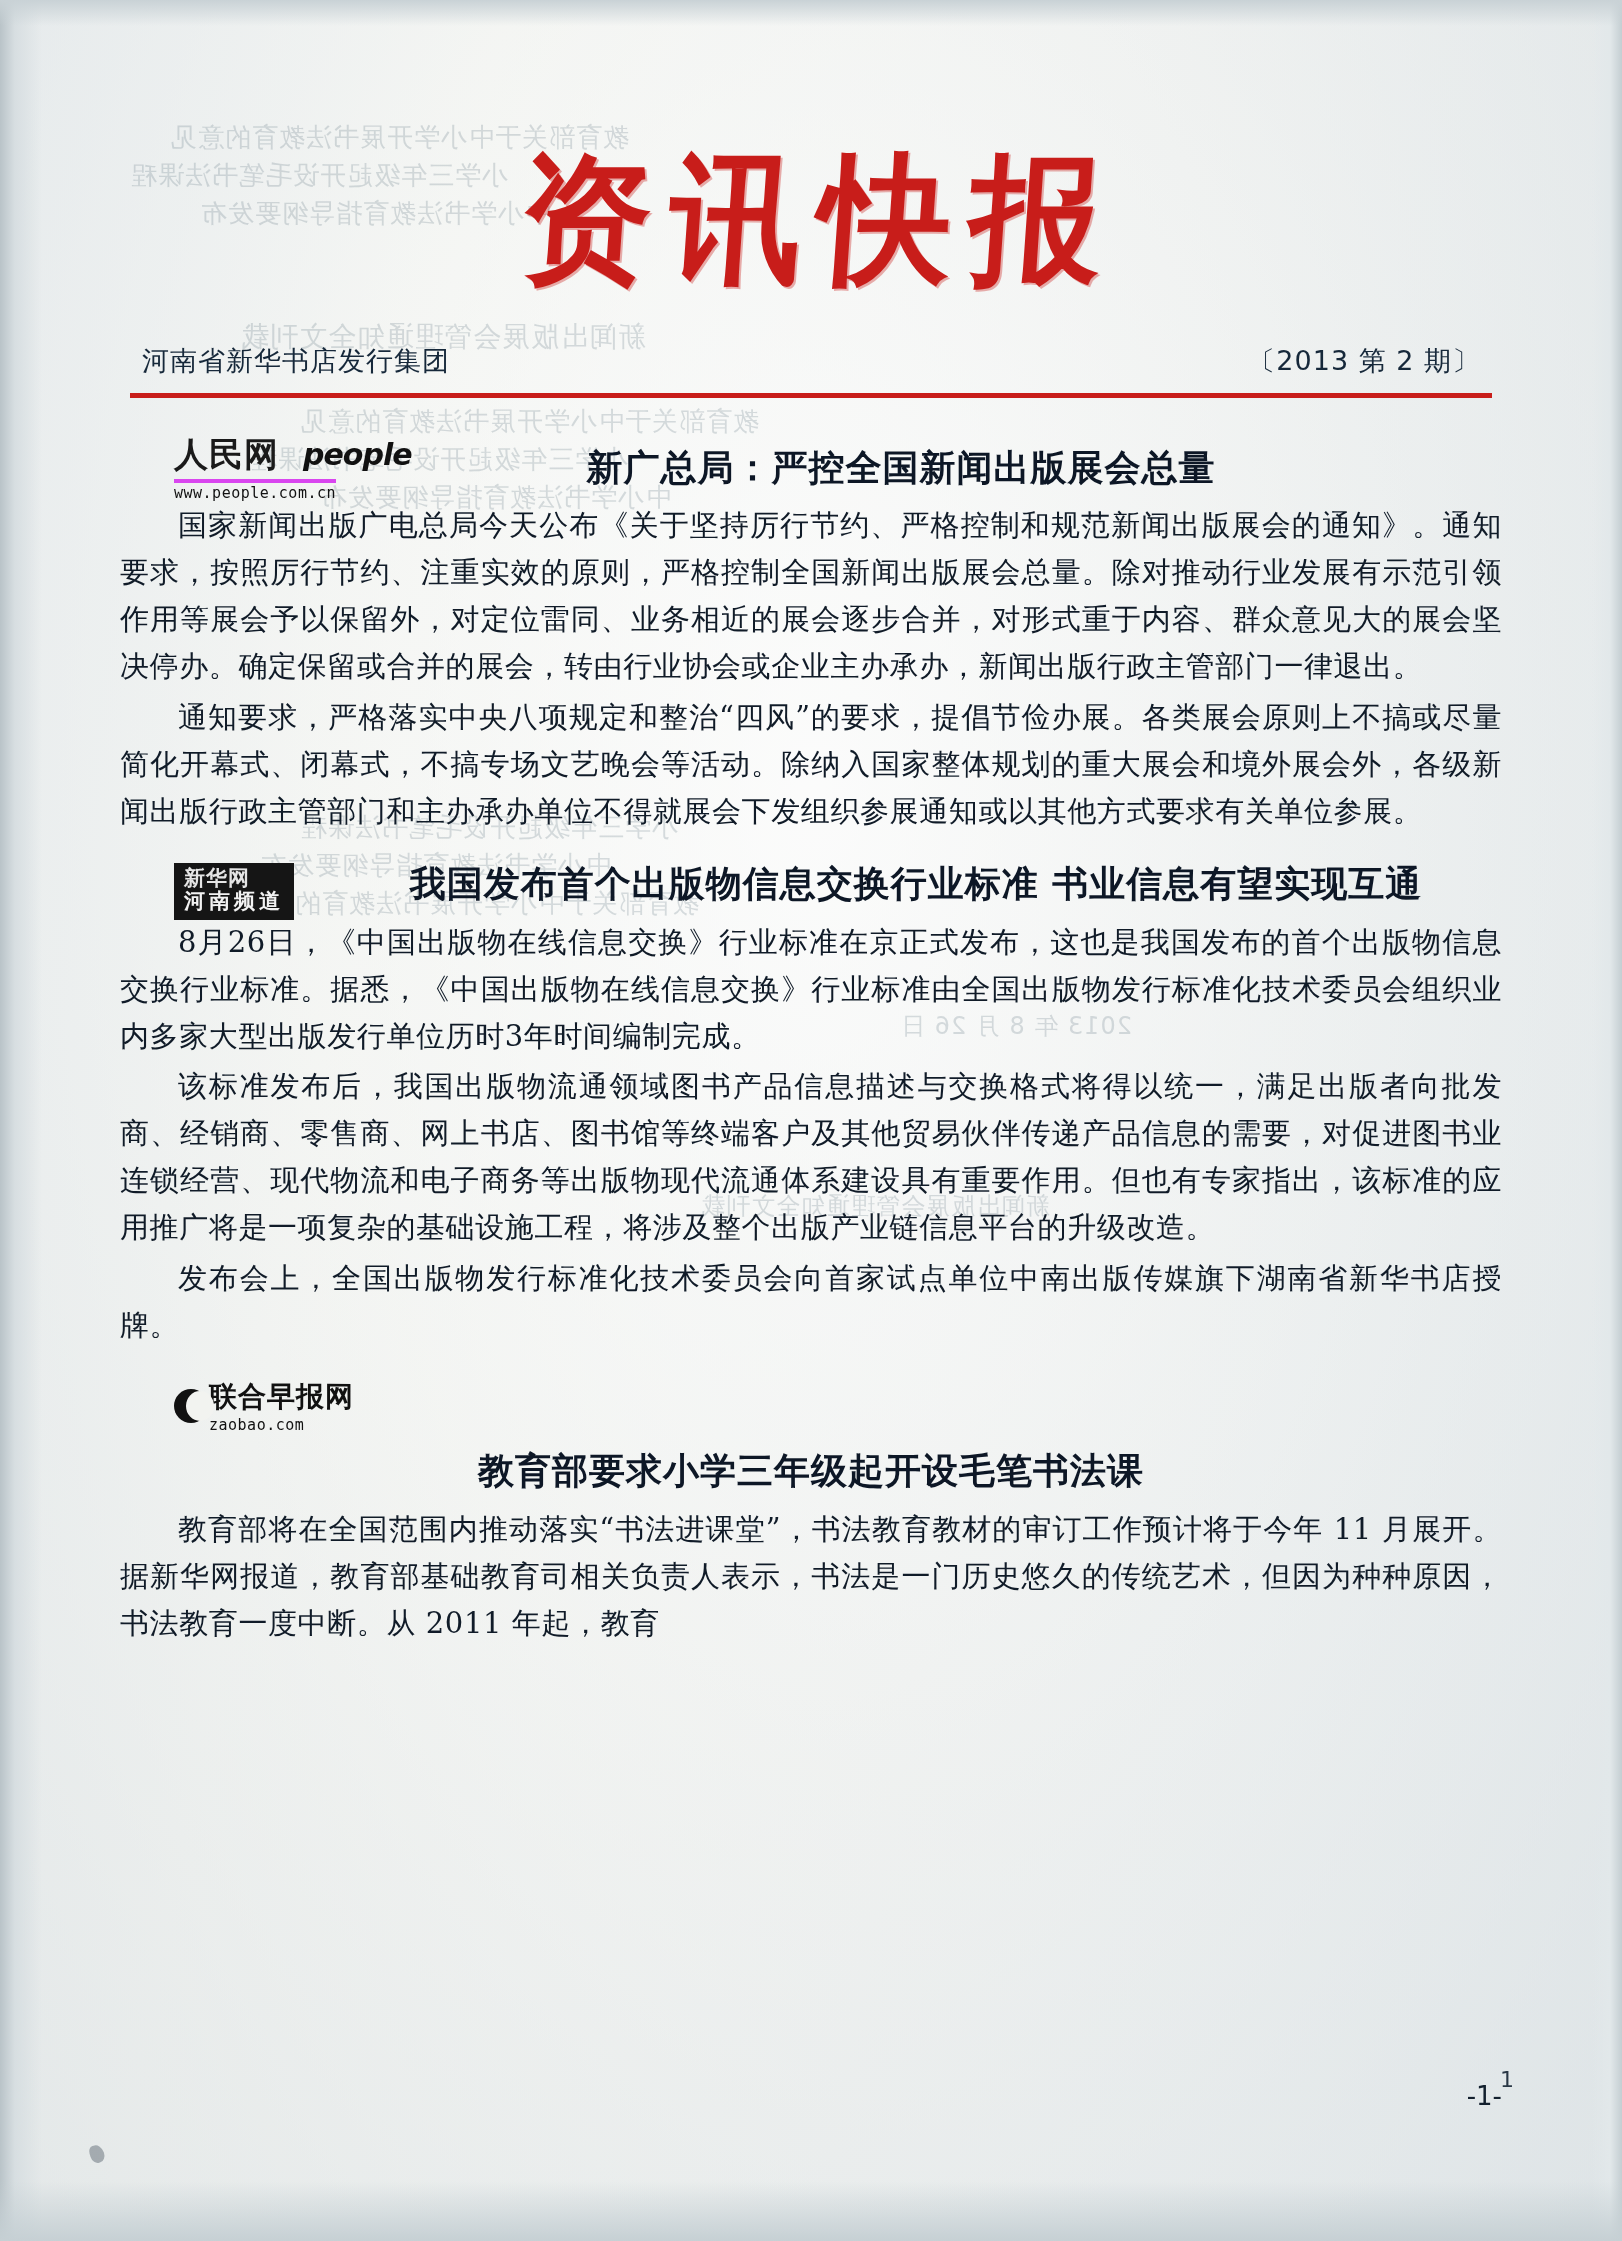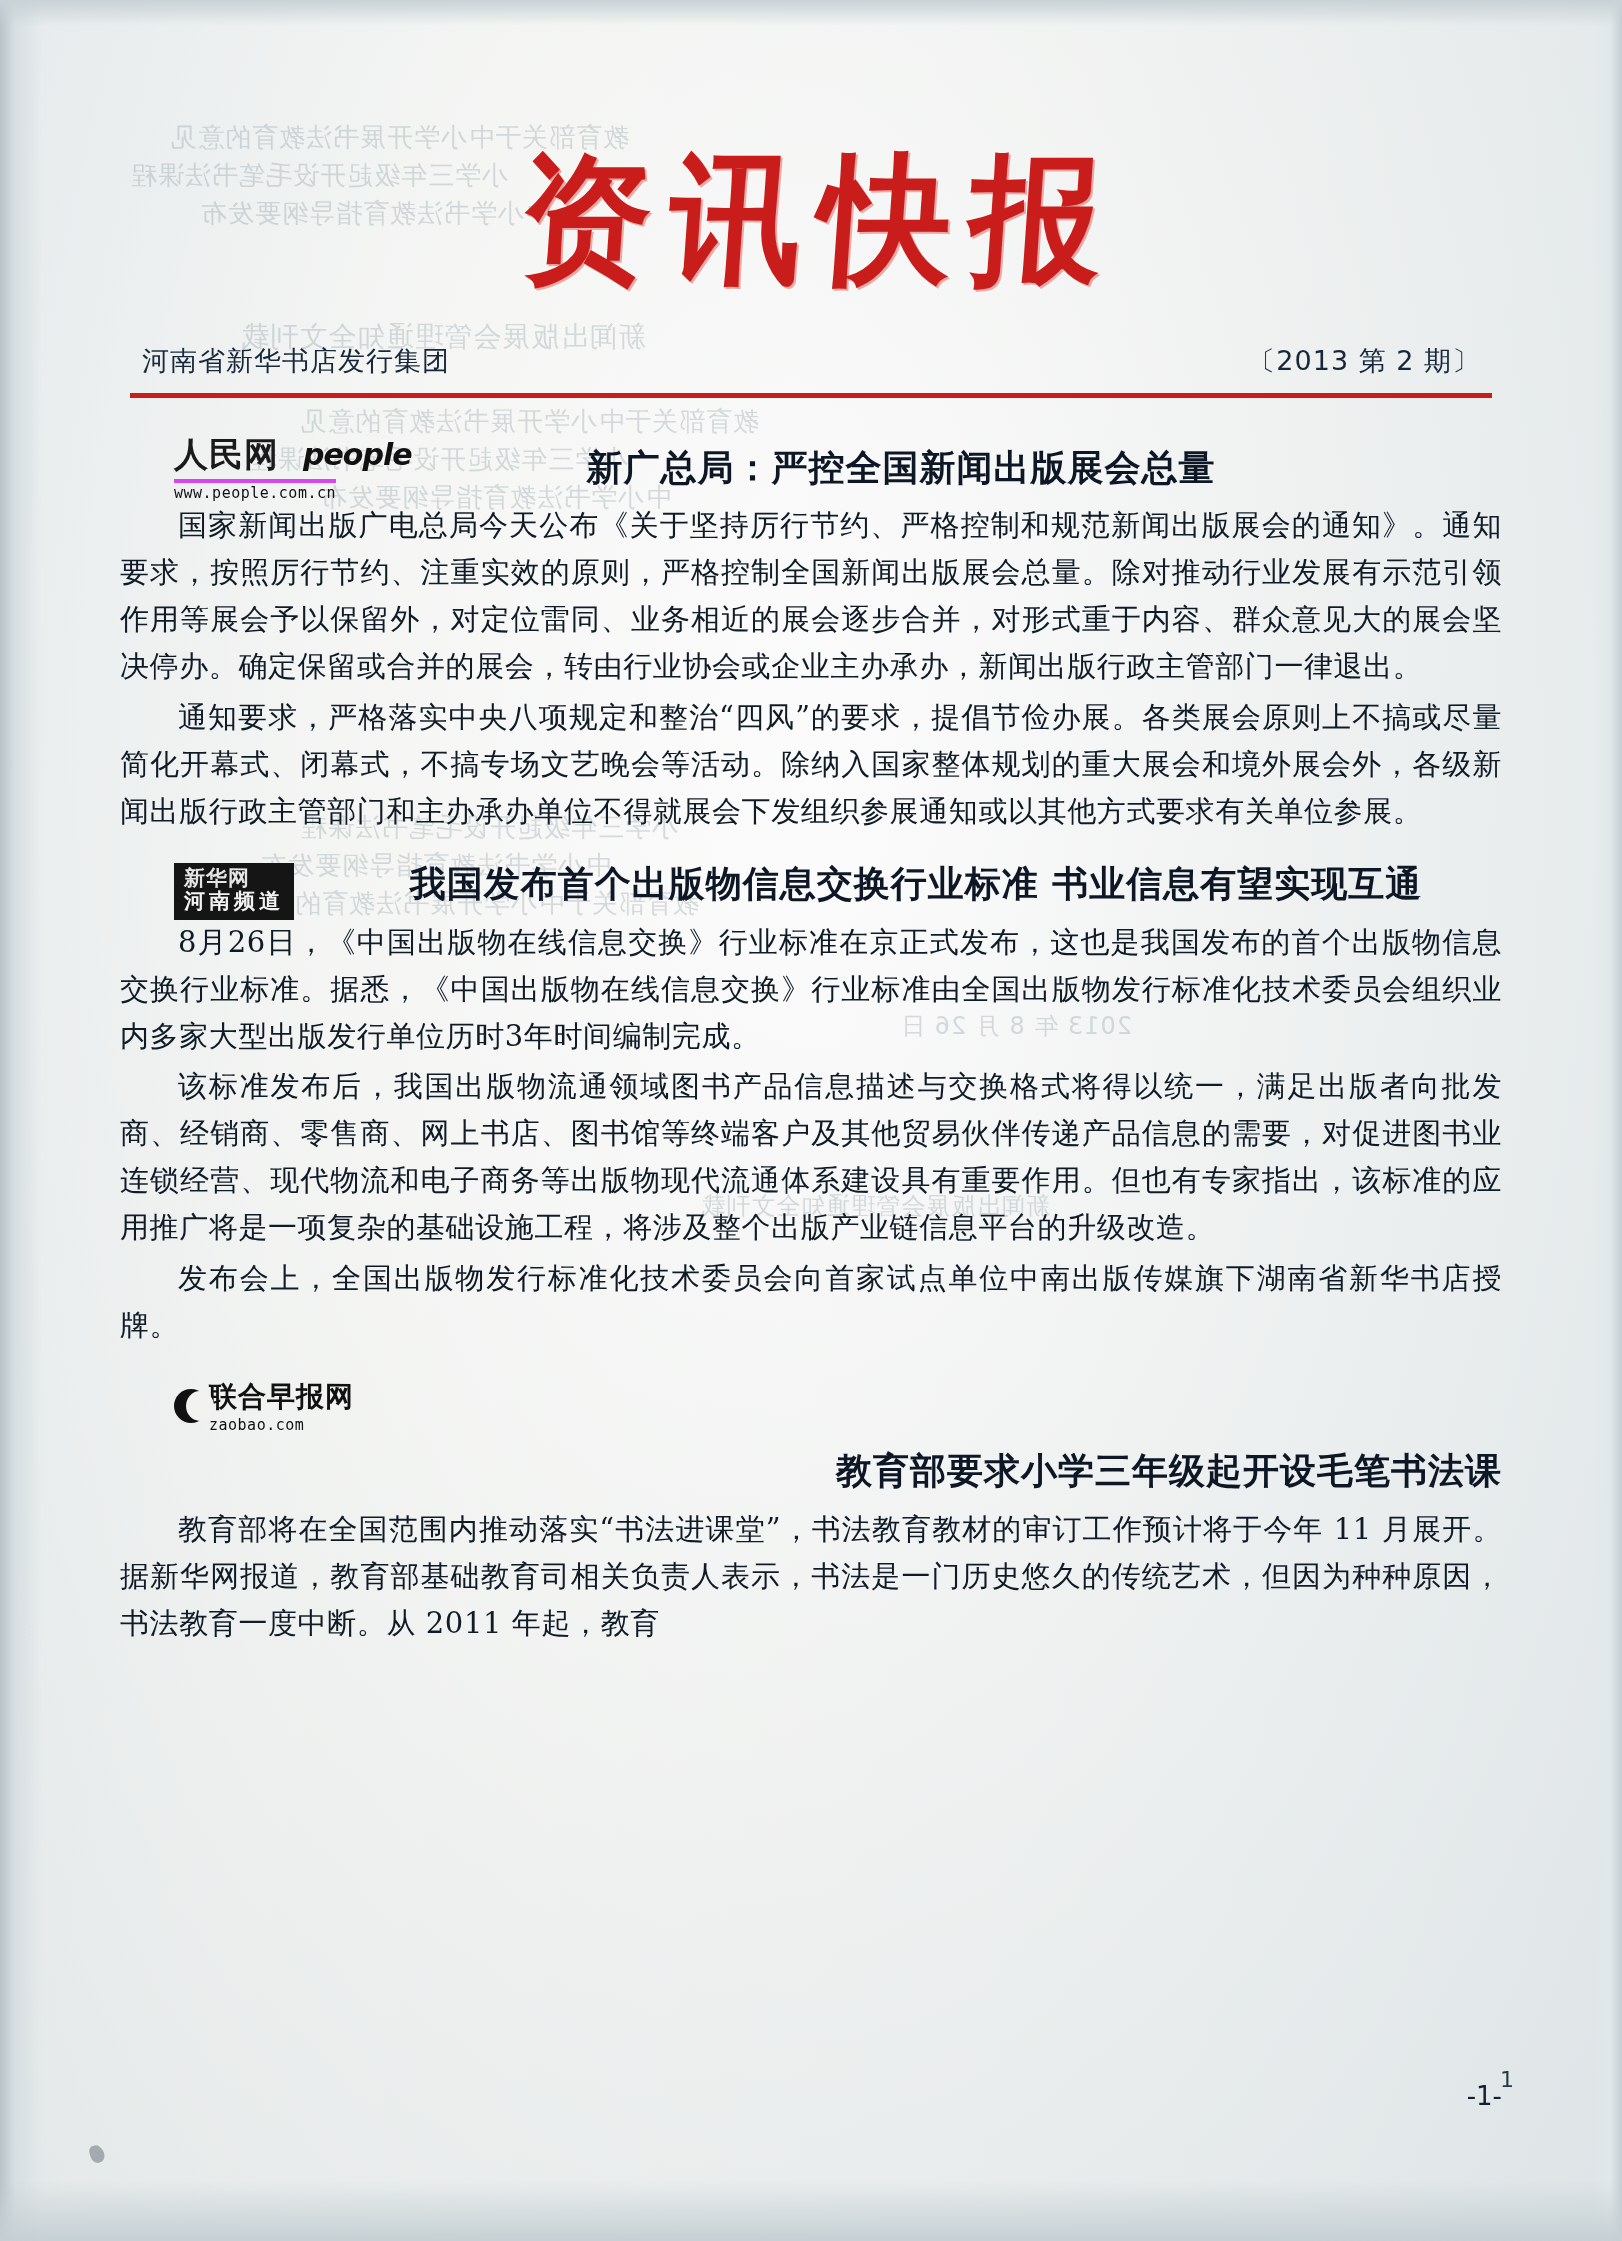--- a/index.html
+++ b/index.html
@@ -210,21 +210,21 @@
   }
   .zb-url {
     font-family: "DejaVu Sans Mono", "Liberation Mono", monospace;
     font-size: 15px;
     color: #111;
     letter-spacing: 0.5px;
   }
   .zb-stack { display: flex; flex-direction: column; align-items: flex-start; }
 
   h2.headline {
-    text-align: right;
+    text-align: center;
     font-family: "DejaVu Sans", "Liberation Sans", sans-serif;
     font-weight: 700;
     font-size: 36px;
     color: #0d1726;
     margin: 6px 0 10px 0;
     letter-spacing: 1px;
     line-height: 1.35;
   }
   h2.headline.inline-with-logo {
     margin-top: -38px;

